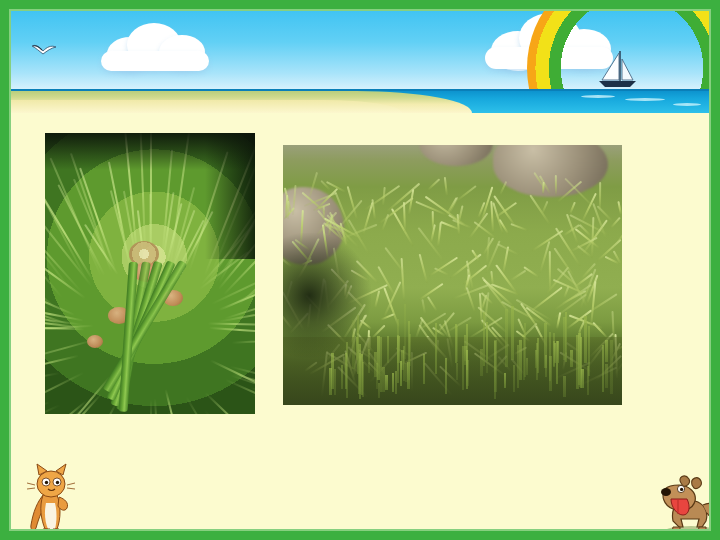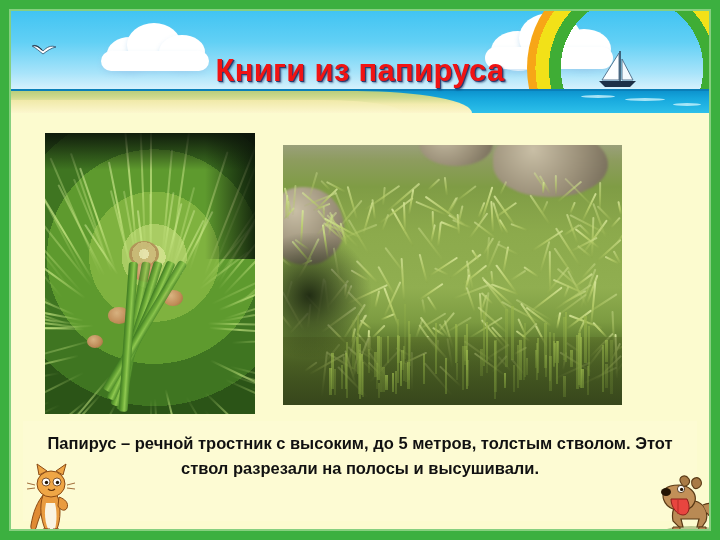--- a/index.html
+++ b/index.html
@@ -230,21 +230,20 @@
     <div class="sand"></div>
     <div class="sand2"></div>
 
     <svg class="boat" viewBox="0 0 44 42">
       <line x1="25" y1="2" x2="25" y2="32" stroke="#223348" stroke-width="1.4"></line>
       <path d="M24 4 L24 31 L7 31 Z" fill="#FDFEFF" stroke="#4A6A86" stroke-width=".9"></path>
       <path d="M27 10 L27 31 L38 31 Z" fill="#F4FAFE" stroke="#4A6A86" stroke-width=".9"></path>
       <path d="M4 32 L41 32 L35 38 L10 38 Z" fill="#1C3148"></path>
     </svg>
 
-    <div class="title">Книги из папируса</div>
   </div>
 
   <div class="photo photo-left">
     <div class="pl-bg"></div>
     <div id="rays">
         <div class="ray" style="height:145.9px;opacity:0.80;transform:rotate(0.0deg) translateY(-100%);"></div>
         <div class="ray" style="height:116.2px;opacity:0.59;transform:rotate(5.2deg) translateY(-100%);"></div>
         <div class="ray" style="height:74.4px;opacity:0.66;transform:rotate(8.7deg) translateY(-100%);"></div>
         <div class="ray" style="height:137.8px;opacity:0.62;transform:rotate(8.0deg) translateY(-100%);"></div>
         <div class="ray" style="height:65.3px;opacity:0.82;transform:rotate(13.5deg) translateY(-100%);"></div>
@@ -707,23 +706,20 @@
         <div class="reed" style="left:71.7%;bottom:11.5%;height:17.6px;opacity:0.34;"></div>
         <div class="reed" style="left:95.1%;bottom:16.5%;height:22.3px;opacity:0.65;"></div>
         <div class="reed" style="left:87.3%;bottom:6.8%;height:56.9px;opacity:0.43;"></div>
         <div class="reed" style="left:41.2%;bottom:8.0%;height:29.8px;opacity:0.56;"></div>
         <div class="reed" style="left:27.4%;bottom:6.3%;height:25.9px;opacity:0.26;"></div>
         <div class="reed" style="left:53.3%;bottom:17.0%;height:26.3px;opacity:0.49;"></div>
       </div>
     <div class="pr-dark"></div>
   </div>
 
-  <div class="caption-box">
-    <div class="caption">Папирус – речной тростник с высоким, до 5 метров, толстым стволом. Этот ствол разрезали на полосы и высушивали.</div>
-  </div>
 
   <svg class="cat" viewBox="0 0 56 80">
     <ellipse cx="30" cy="75" rx="17" ry="4" fill="#B9C98F" opacity=".75"></ellipse>
     <path d="M22 34 C14 42,10 54,8 66 C7 71,11 73,13 69 C16 58,20 48,26 42 Z" fill="#E08B33" stroke="#8A4A14" stroke-width="1"></path>
     <path d="M20 36 C16 48,18 60,22 70 L34 70 C38 60,38 46,34 36 Z" fill="#E99B3F" stroke="#8A4A14" stroke-width="1"></path>
     <path d="M23 44 C21 54,22 63,25 70 L32 70 C34 62,34 52,32 44 Z" fill="#FAF4E2"></path>
     <path d="M36 38 C42 40,46 44,44 49 C42 53,37 51,35 47 Z" fill="#E99B3F" stroke="#8A4A14" stroke-width="1"></path>
     <ellipse cx="28" cy="25" rx="14" ry="13" fill="#EFA646" stroke="#8A4A14" stroke-width="1"></ellipse>
     <path d="M16 16 L14 5 L24 12 Z" fill="#EFA646" stroke="#8A4A14" stroke-width="1"></path>
     <path d="M40 16 L43 5 L33 12 Z" fill="#EFA646" stroke="#8A4A14" stroke-width="1"></path>

